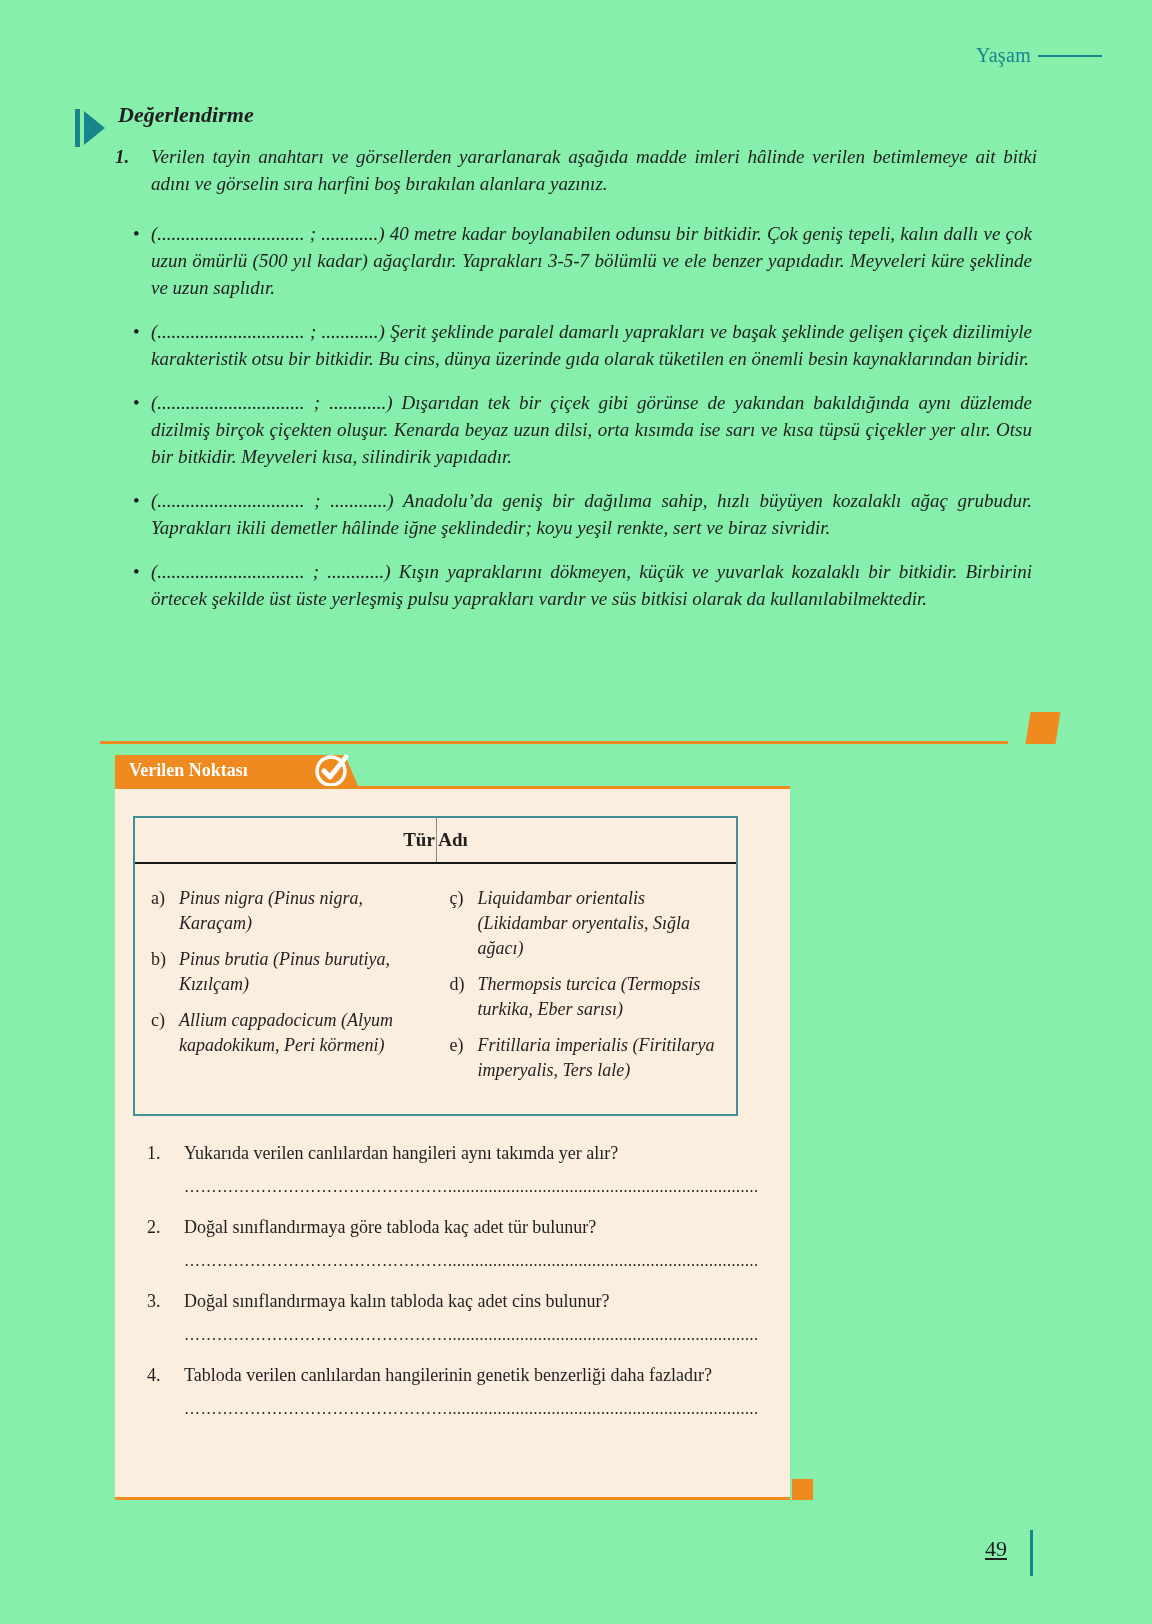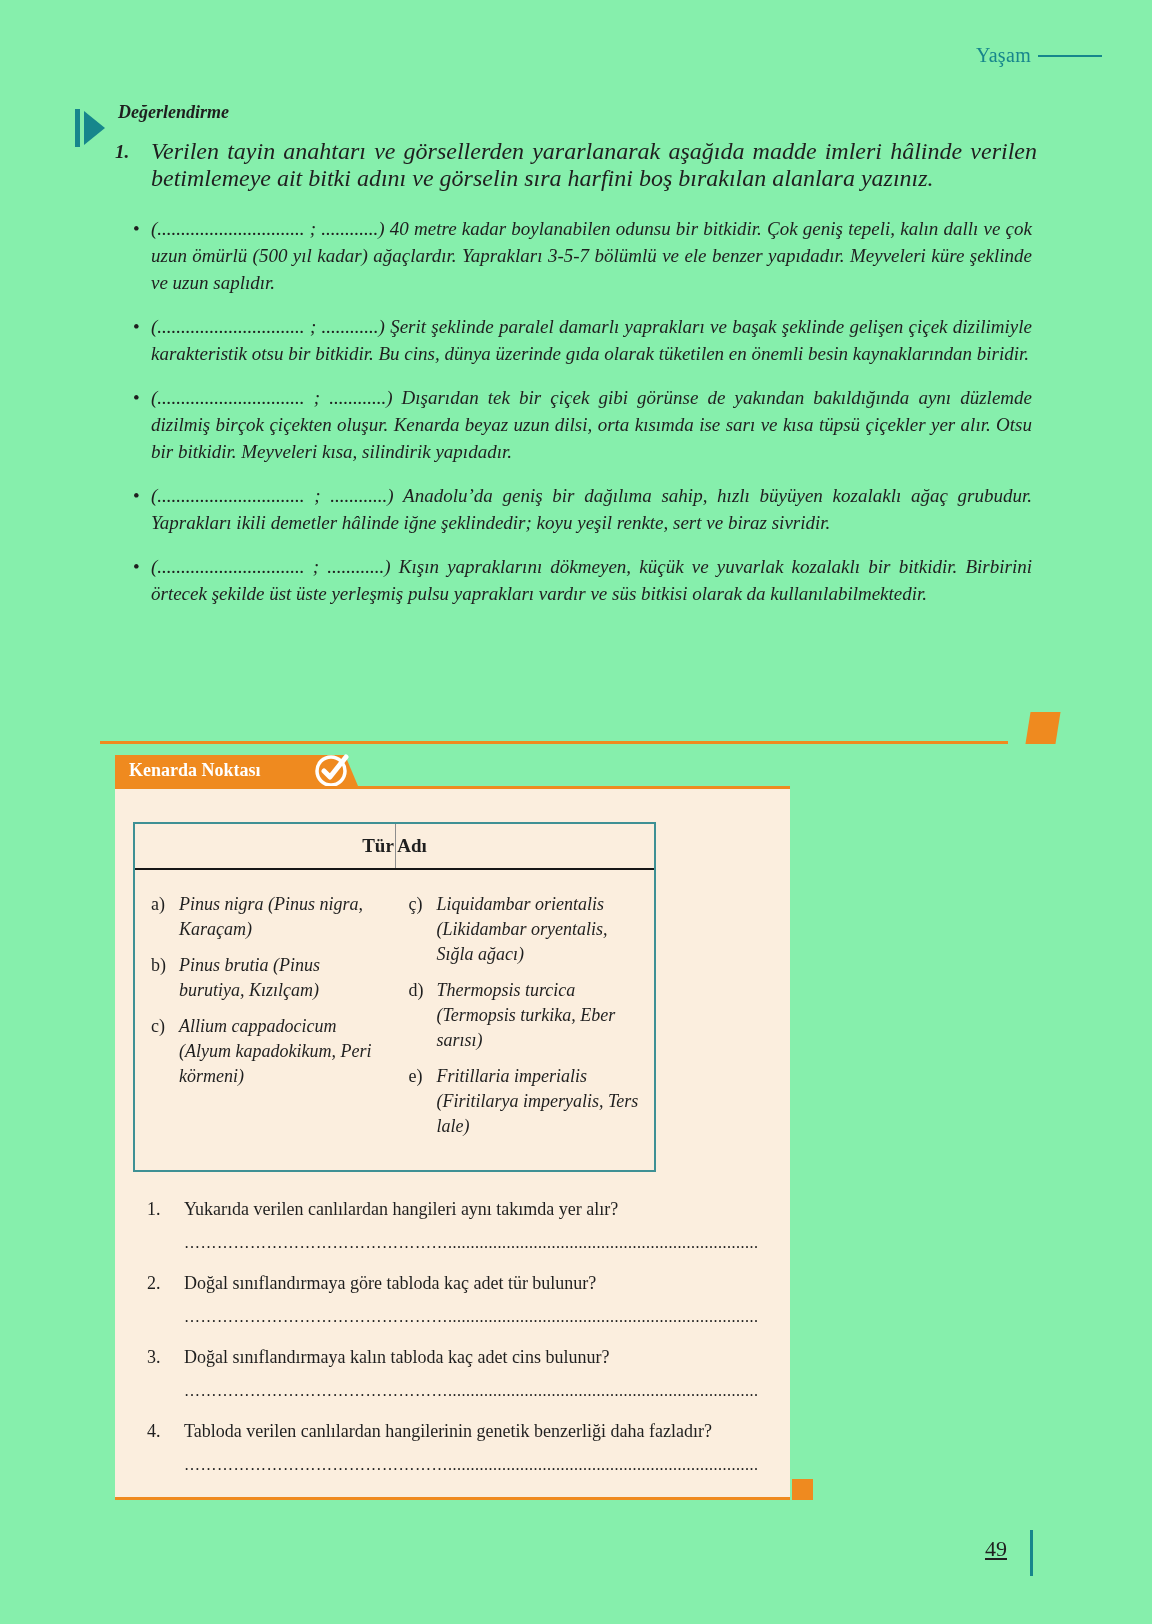--- a/index.html
+++ b/index.html
@@ -24,25 +24,25 @@
   }
   .page-header .rule{
     display:inline-block;vertical-align:middle;
     width:64px;height:2px;background:#17868C;margin-left:7px;
   }
 
   
   .eval{position:absolute;left:0;top:102px;width:1152px;font-style:italic;}
   .section-marker{position:absolute;left:75px;top:6px;}
   .section-title{
-    margin:0 0 0 118px;font-size:18px;font-weight:bold;
+    margin:0 0 0 118px;font-size:22px;font-weight:bold;
   }
   .item{display:flex;margin:15px 0 0 115px;width:922px;}
   .item .num{flex:none;width:36px;font-weight:bold;font-size:19px;line-height:27px;}
-  .item .txt{flex:1;font-size:24px;line-height:27px;text-align:justify;}
+  .item .txt{flex:1;font-size:19px;line-height:27px;text-align:justify;}
   .bullets{list-style:none;margin:23px 0 0 133px;padding:0;width:899px;}
   .bullets li{
     position:relative;padding-left:18px;margin-bottom:17px;
     font-size:19px;line-height:27px;text-align:justify;
   }
   .bullets li::before{
     content:"\2022";position:absolute;left:0;top:0;font-style:normal;
   }
 
   
@@ -72,21 +72,21 @@
     position:relative;overflow:visible;
   }
   .corner-accent{
     position:absolute;right:-23px;bottom:-3px;width:21px;height:21px;background:#EF8A1F;
   }
   .directive{margin:0;font-size:18px;line-height:27px;text-align:justify;}
   .directive b{margin-right:6px;}
 
   
   .species-table{
-    margin-top:20px;width:523px;box-sizing:border-box;
+    margin-top:14px;width:605px;box-sizing:border-box;
     border:2px solid #3E9094;
   }
   .species-table .thead{
     position:relative;height:44px;line-height:44px;text-align:center;
     font-weight:bold;font-size:19px;border-bottom:2px solid #161616;
   }
   .species-table .thead::before{
     content:"";position:absolute;left:50%;top:0;height:100%;width:1px;background:#8d8d8d;
   }
   .species-table .tbody{
@@ -149,21 +149,21 @@
       <li>(............................... ; ............) Kışın yapraklarını dökmeyen, küçük ve yuvarlak kozalaklı bir bitkidir. Birbirini örtecek şekilde üst üste yerleşmiş pulsu yaprakları vardır ve süs bitkisi olarak da kullanılabilmektedir.</li>
     </ul>
   </div>
 
   <div class="sep-rule"></div>
   <div class="sep-accent"></div>
 
   <div class="cp">
     <div class="cp-head">
       <div class="cp-tab">
-        <span class="tab-label">Kenarda Noktası</span>
+        <span class="tab-label">Verilen Noktası</span>
       </div>
       <span class="cp-check">
         <svg width="42" height="42" viewBox="0 0 42 42">
           <circle cx="20" cy="22" r="14" fill="none" stroke="#ffffff" stroke-width="3.5"></circle>
           <path d="M13 22 L19 28 L35 8" fill="none" stroke="#ffffff" stroke-width="5" stroke-linecap="round" stroke-linejoin="round"></path>
         </svg>
       </span>
     </div>
 
     <div class="cp-box">

